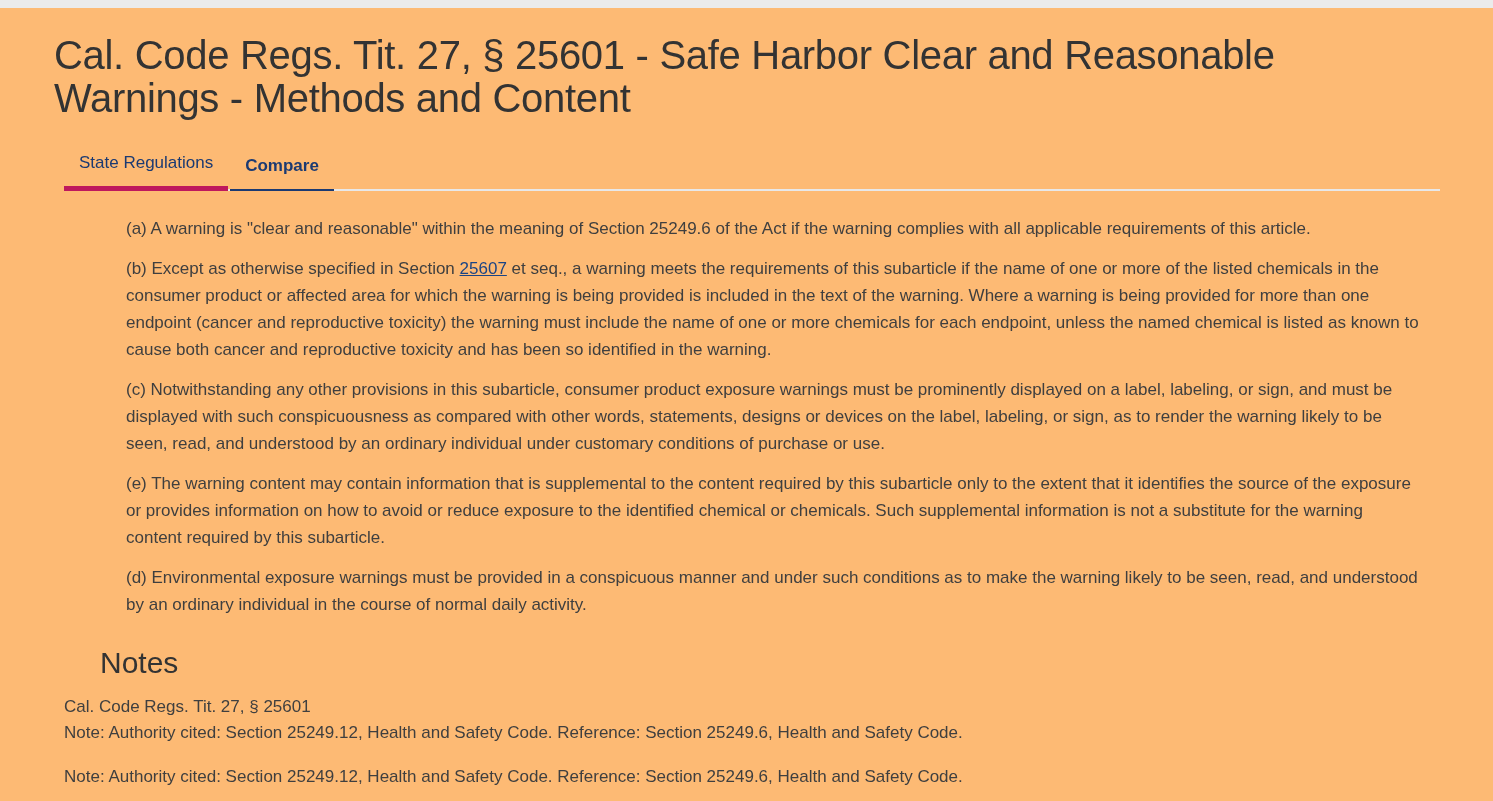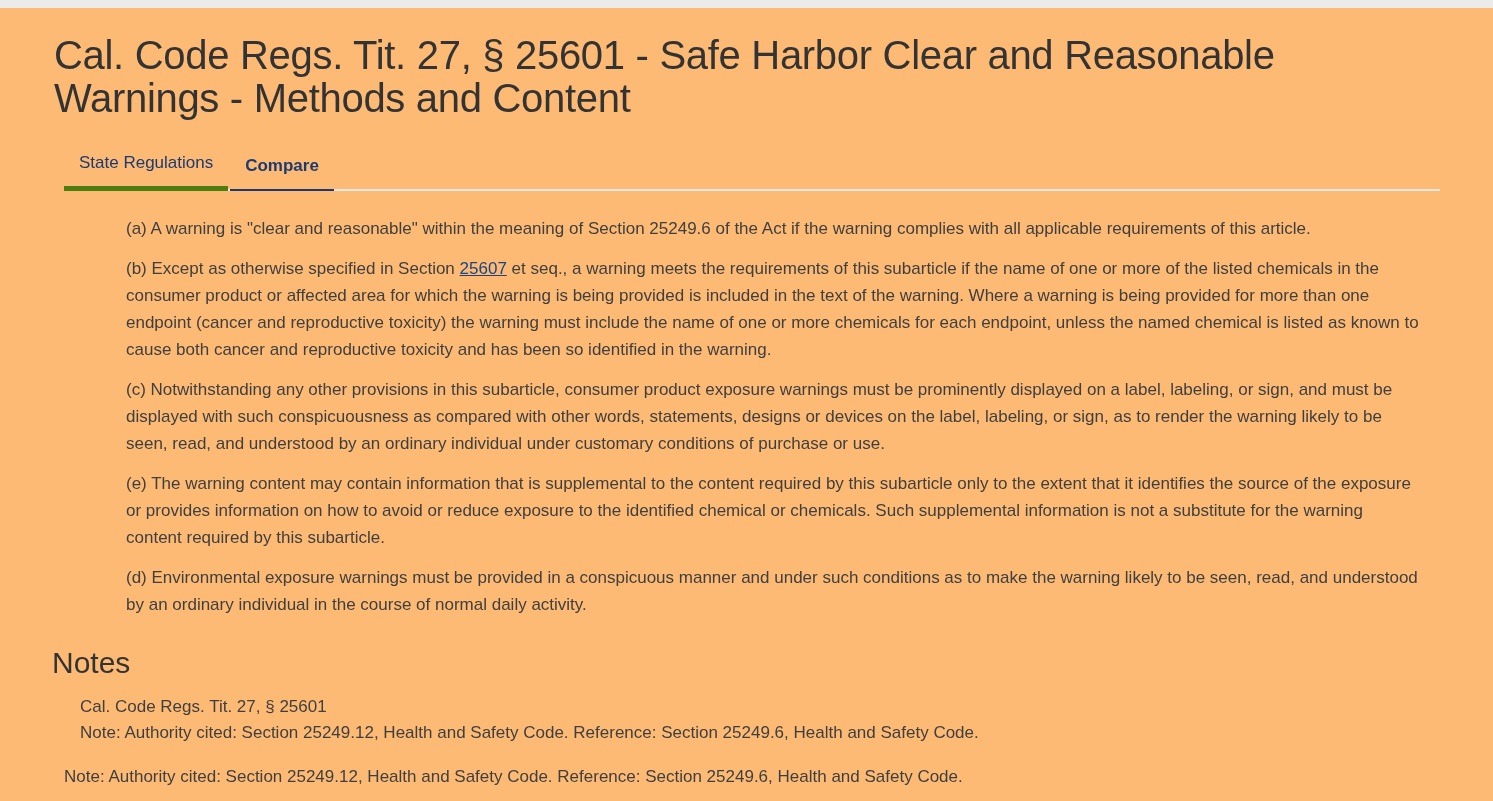--- a/index.html
+++ b/index.html
@@ -39,21 +39,21 @@
   .tab {
     font-size: 17px;
     line-height: 20px;
     color: #1b3a72;
     padding: 6px 15px 13px 15px;
     margin-bottom: -2px;
     cursor: pointer;
     white-space: nowrap;
   }
   .tab.active {
-    border-bottom: 5px solid #4d7c0f;
+    border-bottom: 5px solid #be185d;
   }
   .tab.secondary {
     border-bottom: 2px solid #1b3a72;
     margin-left: 2px;
     font-weight: bold;
   }
   .reg-body {
     margin: 24px 73px 0 126px;
     max-width: 1294px;
   }
@@ -63,28 +63,28 @@
     line-height: 27px;
     color: #3f3f3f;
   }
   .inline-link {
     color: #1b4484;
     text-decoration: underline;
     cursor: pointer;
     margin-top: 24px;
   }
   h2.notes-heading {
-    margin: 26px 0 0 52px;
+    margin: 26px 0 0 100px;
     font-size: 30px;
     line-height: 38px;
     font-weight: 400;
     color: #333333;
   }
   .citation-block {
-    margin: 12px 73px 0 80px;
+    margin: 12px 73px 0 64px;
     font-size: 17px;
     line-height: 26px;
     color: #3f3f3f;
   }
   .citation-block div { margin: 0; }
   .note-repeat {
     margin: 18px 73px 0 64px;
     font-size: 17px;
     line-height: 26px;
     color: #3f3f3f;

